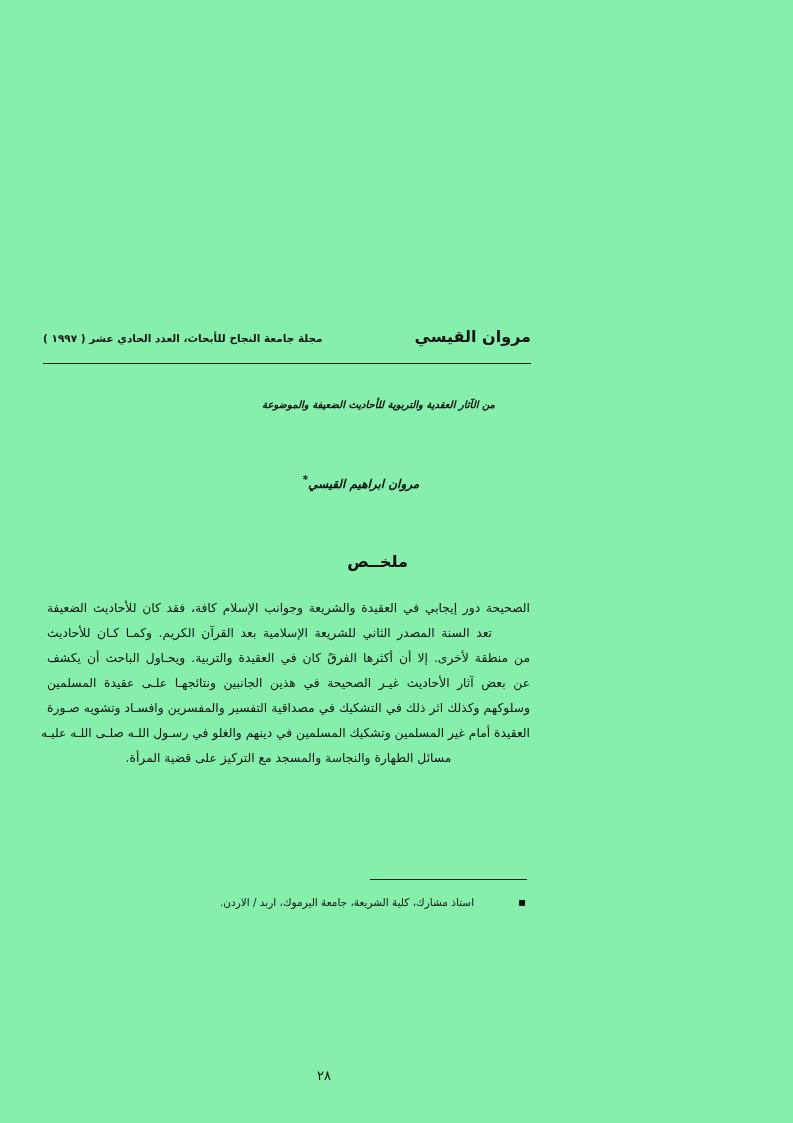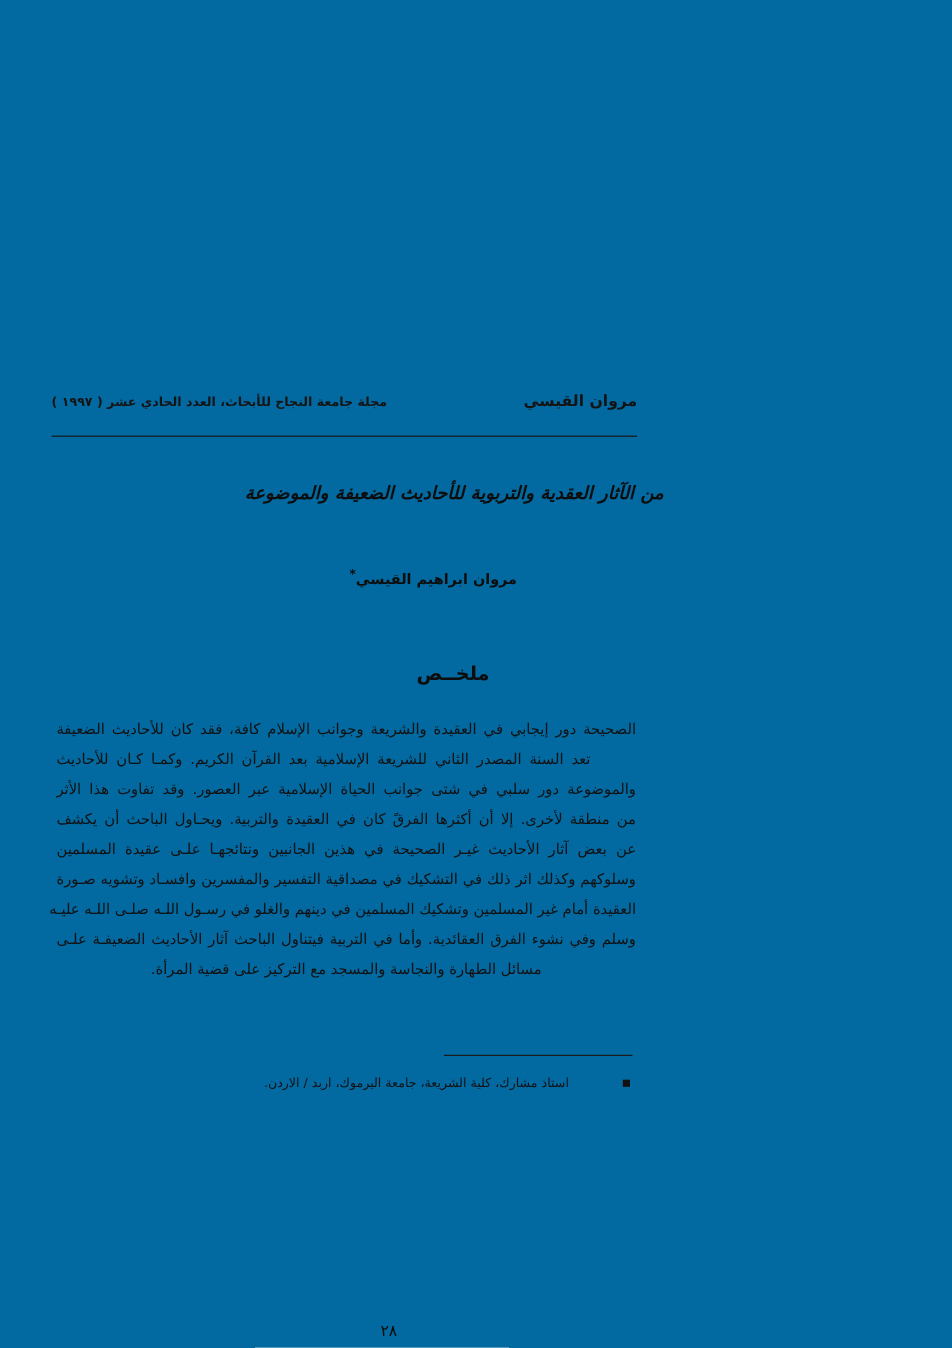--- a/index.html
+++ b/index.html
@@ -12,21 +12,21 @@
     height: 1123px;
     position: relative;
     font-family: "DejaVu Sans", "Liberation Sans", sans-serif;
     color: #000000;
     overflow: hidden;
   }
 
   .page {
     position: absolute;
     inset: 0;
-    background: #0369a1;
+    background: #86efac;
   }
 
   
   .running-header {
     position: absolute;
     top: 327px;
     left: 43px;
     width: 488px;
     display: flex;
     flex-direction: row-reverse;
@@ -35,58 +35,59 @@
     direction: rtl;
   }
   .header-journal {
     font-size: 10.5px;
     font-weight: bold;
     letter-spacing: 0.2px;
     white-space: nowrap;
     color: #141414;
   }
   .header-author {
-    font-size: 13px;
+    font-size: 16px;
     font-weight: bold;
     white-space: nowrap;
     color: #141414;
   }
   .header-rule {
     position: absolute;
     top: 363px;
     left: 43px;
     width: 488px;
     height: 0;
     border-top: 1.3px solid #1a1a1a;
   }
 
   
   .doc-title {
     position: absolute;
     top: 392px;
     left: 0;
     width: 757px;
     text-align: center;
-    font-size: 15px;
+    font-size: 10px;
     font-weight: bold;
     font-style: italic;
     letter-spacing: 0.3px;
     direction: rtl;
     color: #0d0d0d;
   }
 
   
   .doc-author {
     position: absolute;
     top: 474px;
     left: 0;
     width: 722px;
     text-align: center;
     font-size: 12px;
     font-weight: bold;
+    font-style: italic;
     direction: rtl;
     color: #0d0d0d;
   }
   .doc-author .star {
     font-size: 10px;
     vertical-align: super;
   }
 
   
   .abstract-heading {
@@ -160,21 +161,21 @@
   }
   .footnote-text {
     flex: 1 1 auto;
     text-align: center;
     letter-spacing: 0.2px;
   }
 
   
   .page-number {
     position: absolute;
-    top: 1102px;
+    top: 1068px;
     left: 0;
     width: 648px;
     text-align: center;
     font-size: 13px;
     direction: rtl;
     color: #0d0d0d;
     letter-spacing: 1px;
   }
 </style>
 </head>
@@ -192,26 +193,24 @@
 
   <div class="doc-author">
     <span>مروان ابراهيم القيسي</span><span class="star">*</span>
   </div>
 
   <div class="abstract-heading">ملخــص</div>
 
   <div class="abstract-body">
     <span class="line">الصحيحة دور إيجابي في العقيدة والشريعة وجوانب الإسلام كافة، فقد كان للأحاديث  الضعيفة</span>
     <span class="line first">تعد السنة المصدر الثاني للشريعة الإسلامية بعد القرآن الكريم. وكمـا كـان للأحاديث</span>
-    <span class="line">والموضوعة دور سلبي في شتى جوانب الحياة الإسلامية عبر العصور. وقد تفاوت  هذا الأثر</span>
     <span class="line">من منطقة لأخرى. إلا أن أكثرها الفرقً كان في  العقيدة والتربية. ويحـاول الباحث أن يكشف</span>
     <span class="line">عن بعض آثار الأحاديث غيـر الصحيحة في هذين الجانبين ونتائجهـا علـى عقيدة المسلمين</span>
     <span class="line">وسلوكهم وكذلك اثر ذلك في التشكيك في مصداقية التفسير والمفسرين وافسـاد وتشويه صـورة</span>
     <span class="line">العقيدة أمام غير المسلمين وتشكيك المسلمين في دينهم والغلو في رسـول اللـه صلـى اللـه عليـه</span>
-    <span class="line">وسلم وفي نشوء الفرق العقائدية. وأما في التربية فيتناول الباحث آثار الأحاديث الضعيفـة علـى</span>
     <span class="line last">مسائل الطهارة والنجاسة والمسجد مع التركيز على قضية المرأة.</span>
   </div>
 
   <div class="footnote-rule"></div>
   <div class="footnote">
     <span class="footnote-marker">▪</span>
     <span class="footnote-text">استاذ مشارك،  كلية الشريعة،  جامعة اليرموك، اربد / الاردن.</span>
   </div>
 
   <div class="page-number">٢٨</div>

